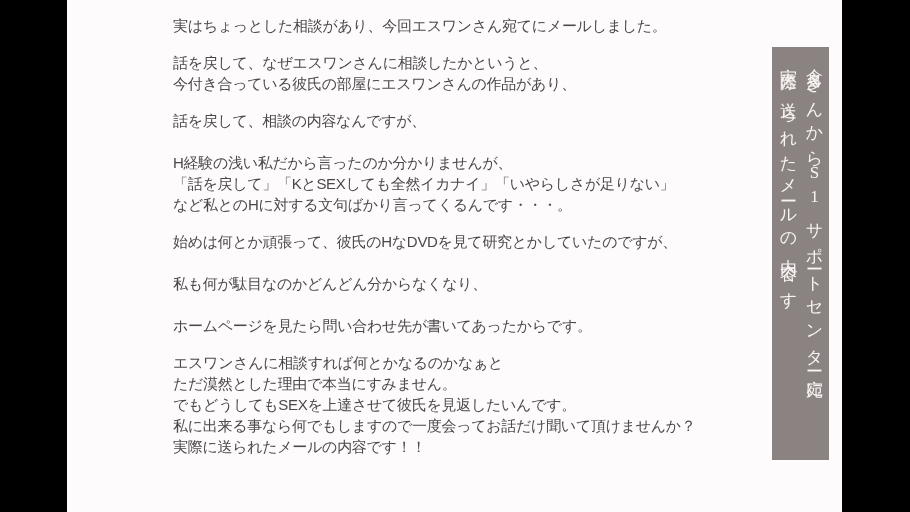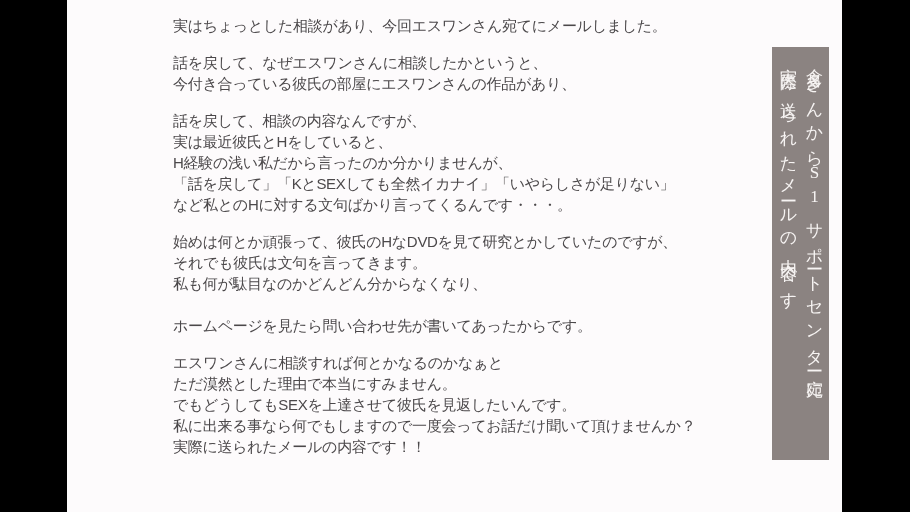--- a/index.html
+++ b/index.html
@@ -47,21 +47,21 @@
 </style>
 </head>
 <body>
 
 <div class="letterbox left"></div>
 <div class="letterbox right"></div>
 
 <main class="email-body">
     <p><span>実はちょっとした相談があり、今回エスワンさん宛てにメールしました。</span></p>
     <p><span>話を戻して、なぜエスワンさんに相談したかというと、</span><br><span>今付き合っている彼氏の部屋にエスワンさんの作品があり、</span><br></p>
-    <p><span>話を戻して、相談の内容なんですが、</span><br><span>実は最近彼氏とHをしていると、</span><br><span>H経験の浅い私だから言ったのか分かりませんが、</span><br><span>「話を戻して」「KとSEXしても全然イカナイ」「いやらしさが足りない」</span><br><span>など私とのHに対する文句ばかり言ってくるんです・・・。</span></p>
-    <p><span>始めは何とか頑張って、彼氏のHなDVDを見て研究とかしていたのですが、</span><br><span>それでも彼氏は文句を言ってきます。</span><br><span>私も何が駄目なのかどんどん分からなくなり、</span><br><br><span>ホームページを見たら問い合わせ先が書いてあったからです。</span><br></p>
+    <p><span>話を戻して、相談の内容なんですが、</span><br><br><span>H経験の浅い私だから言ったのか分かりませんが、</span><br><span>「話を戻して」「KとSEXしても全然イカナイ」「いやらしさが足りない」</span><br><span>など私とのHに対する文句ばかり言ってくるんです・・・。</span></p>
+    <p><span>始めは何とか頑張って、彼氏のHなDVDを見て研究とかしていたのですが、</span><br><br><span>私も何が駄目なのかどんどん分からなくなり、</span><br><br><span>ホームページを見たら問い合わせ先が書いてあったからです。</span><br></p>
     <p><span>エスワンさんに相談すれば何とかなるのかなぁと</span><br><span>ただ漠然とした理由で本当にすみません。</span><br><span>でもどうしてもSEXを上達させて彼氏を見返したいんです。</span><br><span>私に出来る事なら何でもしますので一度会ってお話だけ聞いて頂けませんか？</span><br><span>実際に送られたメールの内容です！！</span></p>
   </main>
 
 <aside class="caption-box">
   <div>倉多さんからS1サポートセンター宛に</div>
   <div>実際に送られたメールの内容です</div>
 </aside>
 
 </body></html>

